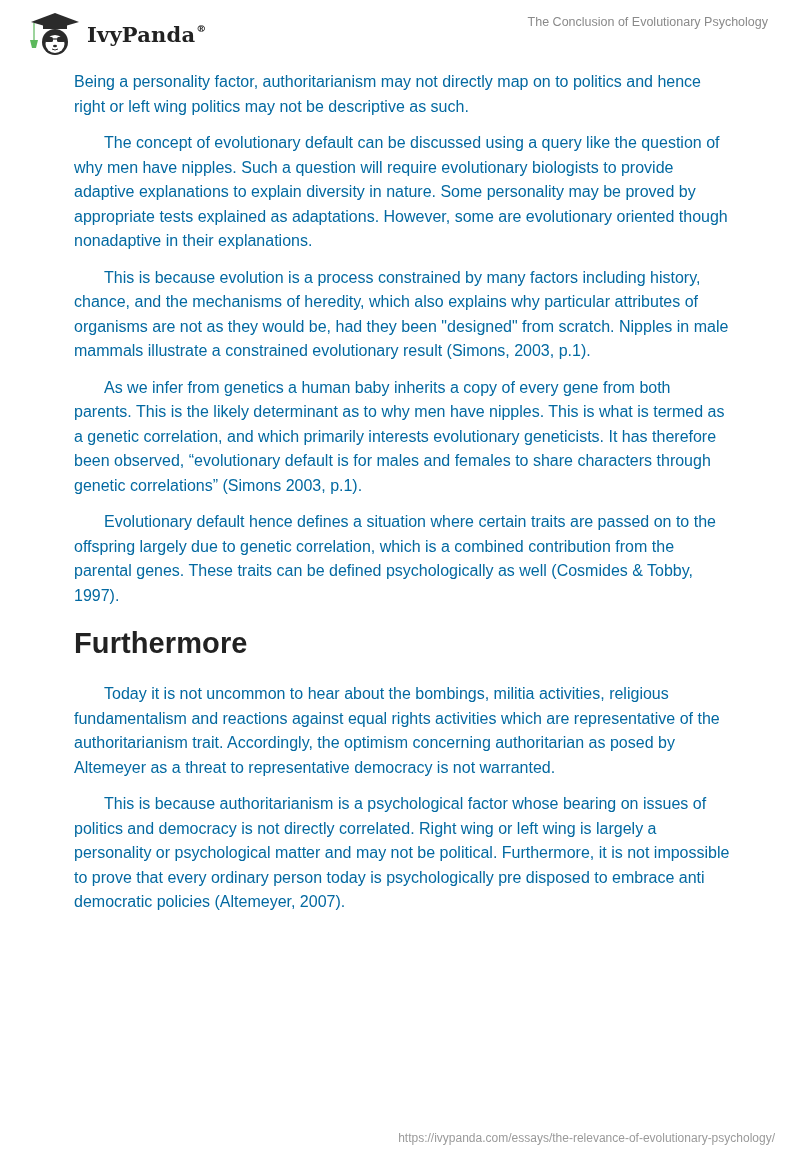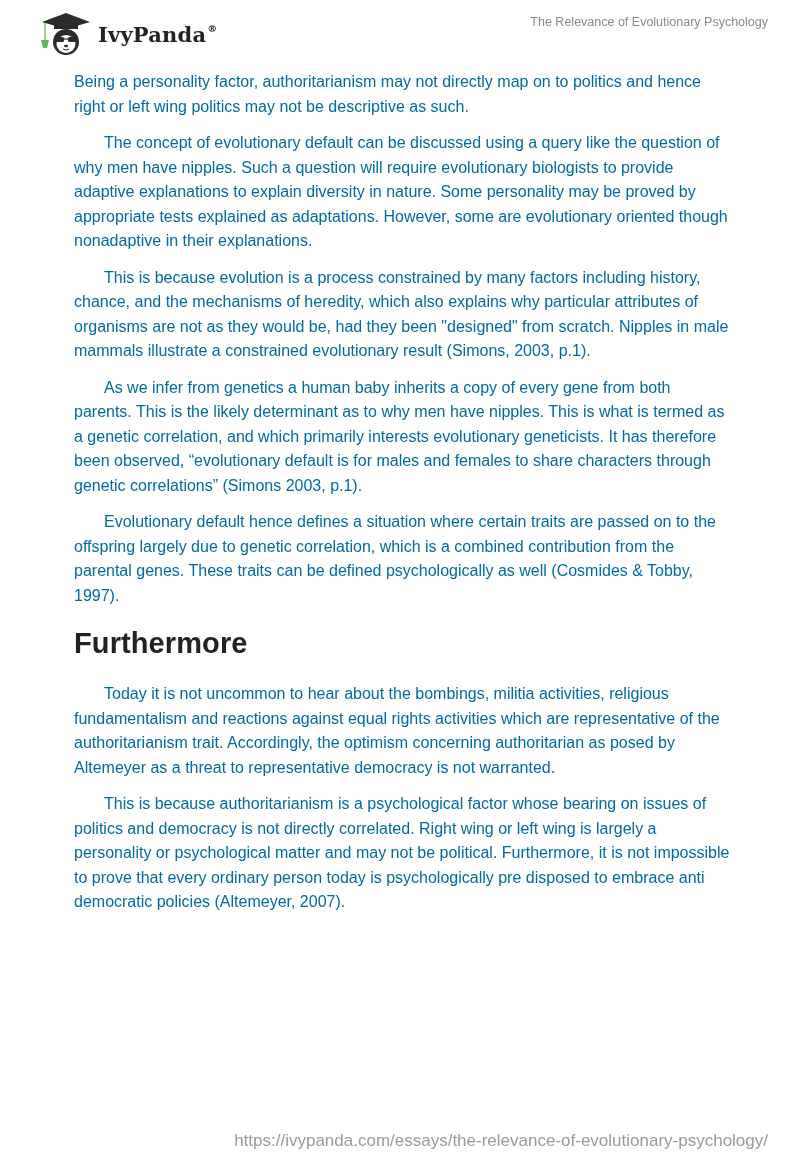--- a/index.html
+++ b/index.html
@@ -1,29 +1,29 @@
 <!DOCTYPE html>
 <html><head>
   <meta charset="utf-8">
   <style>
     html, body { margin: 0; padding: 0; background: #ffffff; }
     body { width: 800px; height: 1160px; position: relative; overflow: hidden;
            font-family: "Liberation Sans", sans-serif; color: #222222; }
     .header { position: absolute; left: 0; top: 0; width: 800px; height: 60px; }
-    .logo { position: absolute; left: 36px; top: 8px; display: flex; align-items: center; }
+    .logo { position: absolute; left: 25px; top: 8px; display: flex; align-items: center; }
     .logo-icon { width: 56px; height: 48px; }
     .logo-text { font-family: "DejaVu Serif", serif; font-weight: bold; font-size: 21px;
                  color: #222; margin-left: 6px; margin-top: 4px; letter-spacing: 0.2px; }
     .logo-text sup { font-size: 10px; vertical-align: 10px; margin-left: 1px; }
     .doc-title { position: absolute; right: 32px; top: 15px; font-size: 12.5px; color: #8a8a8a; }
     .content { position: absolute; left: 74px; top: 70px; width: 656px; }
     p { margin: 0 0 12px 0; font-size: 16px; line-height: 24.5px; color: #0369a1; }
     p.indent { text-indent: 30px; }
     h2 { font-size: 29px; line-height: 42px; font-weight: bold; margin: 14px 0 18px 0; color: #222; letter-spacing: 0.1px; }
-    .footer-url { position: absolute; right: 32px; top: 1131px; font-size: 17px; color: #9a9a9a; }
+    .footer-url { position: absolute; right: 25px; top: 1131px; font-size: 12px; color: #9a9a9a; }
   </style>
 </head>
 <body>
 
 <div class="header">
   <div class="logo">
     <svg class="logo-icon" viewBox="0 0 56 48">
 
       <polygon points="6,14 30,5 54,14 30,21" fill="#2b2b2b"></polygon>
       <rect x="18" y="15" width="24" height="6" fill="#2b2b2b"></rect>
@@ -36,21 +36,21 @@
 
       <rect x="20" y="29" width="8" height="5" rx="1.5" fill="#2b2b2b"></rect>
       <rect x="32" y="29" width="8" height="5" rx="1.5" fill="#2b2b2b"></rect>
       <line x1="28" y1="31" x2="32" y2="31" stroke="#2b2b2b" stroke-width="1.2"></line>
 
       <ellipse cx="30" cy="38" rx="2" ry="1.3" fill="#2b2b2b"></ellipse>
       <path d="M27,41 Q30,43 33,41" stroke="#2b2b2b" stroke-width="1" fill="none"></path>
     </svg>
     <span class="logo-text"><span>IvyPanda</span><sup>®</sup></span>
   </div>
-  <div class="doc-title">The Relevance of Evolutionary Psychology</div>
+  <div class="doc-title">The Conclusion of Evolutionary Psychology</div>
 </div>
 
 <div class="content">
   <p>Being a personality factor, authoritarianism may not directly map on to politics and hence right or left wing politics may not be descriptive as such.</p>
 
   <p class="indent">The concept of evolutionary default can be discussed using a query like the question of why men have nipples. Such a question will require evolutionary biologists to provide adaptive explanations to explain diversity in nature. Some personality may be proved by appropriate tests explained as adaptations. However, some are evolutionary oriented though nonadaptive in their explanations.</p>
   <p class="indent">This is because evolution is a process constrained by many factors including history, chance, and the mechanisms of heredity, which also explains why particular attributes of organisms are not as they would be, had they been "designed" from scratch. Nipples in male mammals illustrate a constrained evolutionary result (Simons, 2003, p.1).</p>
   <p class="indent">As we infer from genetics a human baby inherits a copy of every gene from both parents. This is the likely determinant as to why men have nipples. This is what is termed as a genetic correlation, and which primarily interests evolutionary geneticists. It has therefore been observed, “evolutionary default is for males and females to share characters through genetic correlations” (Simons 2003, p.1).</p>
   <p class="indent">Evolutionary default hence defines a situation where certain traits are passed on to the offspring largely due to genetic correlation, which is a combined contribution from the parental genes. These traits can be defined psychologically as well (Cosmides &amp; Tobby, 1997).</p>
 

